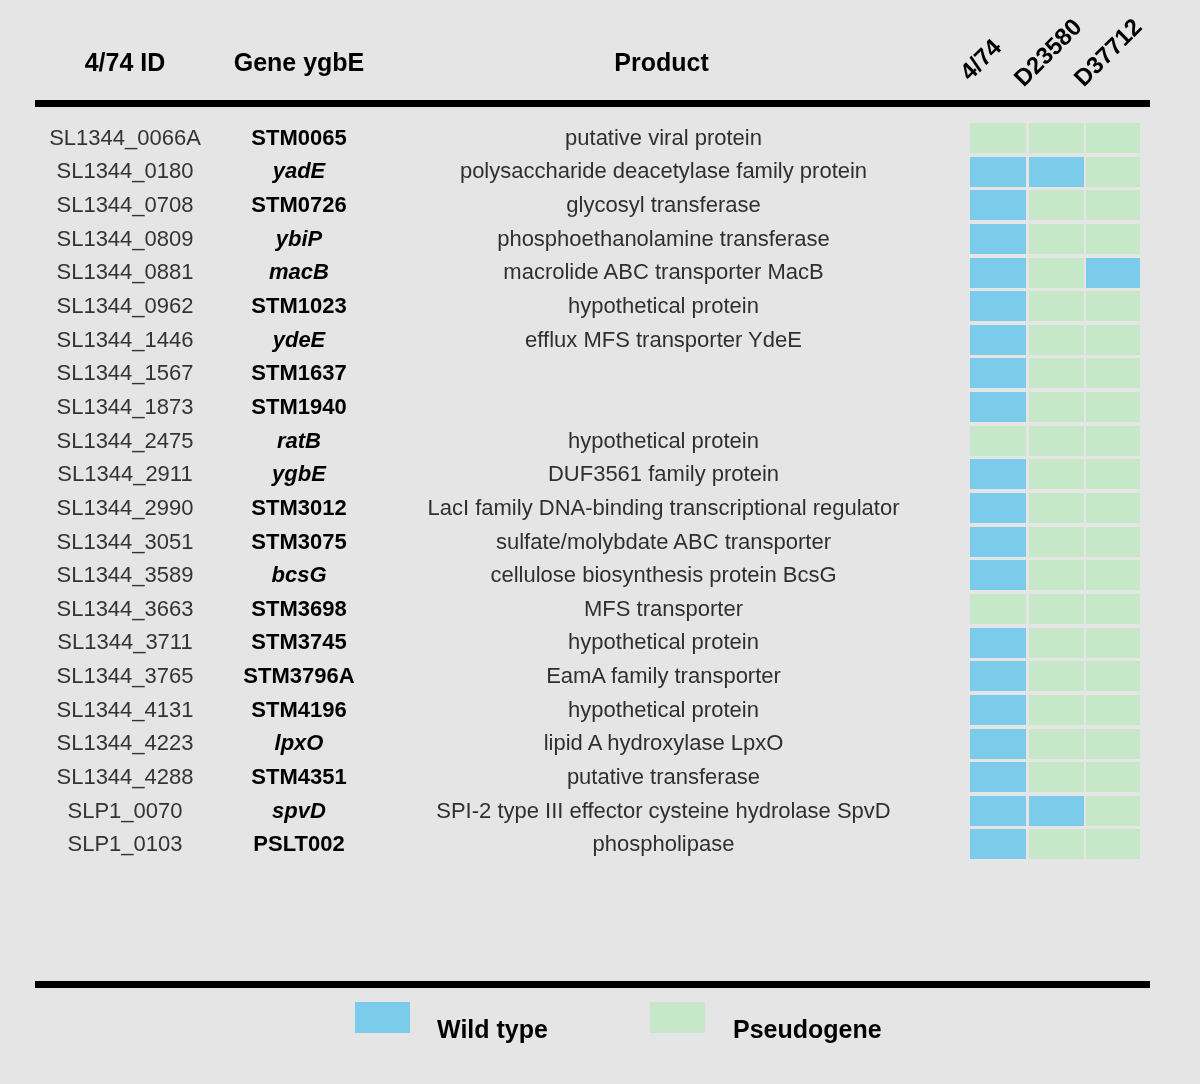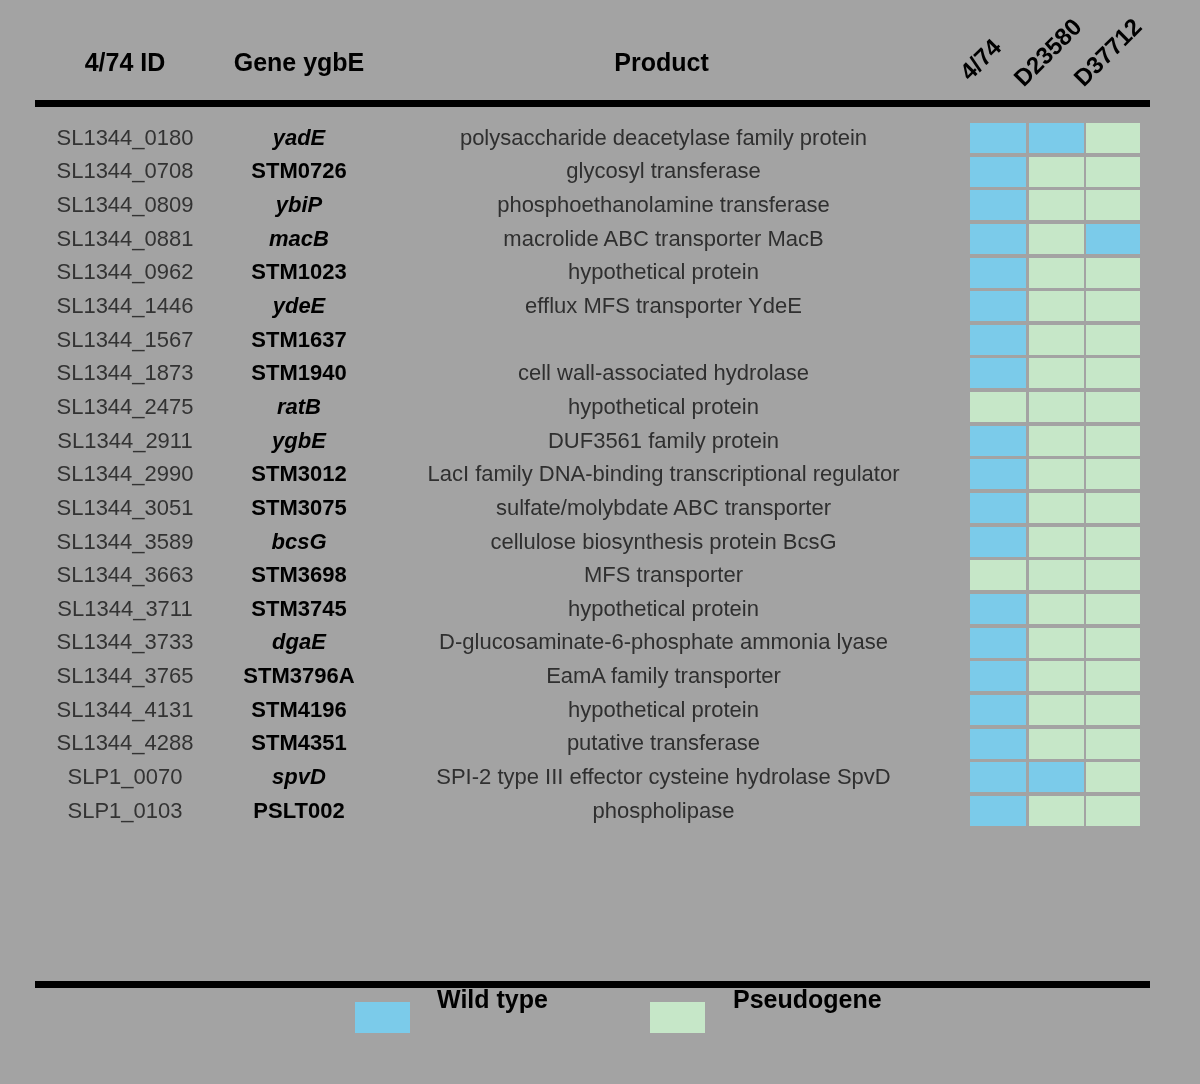--- a/index.html
+++ b/index.html
@@ -1,20 +1,20 @@
 <!DOCTYPE html>
 <html><head>
 <meta charset="utf-8">
 <style>
   html, body { margin: 0; padding: 0; background: #ffffff; }
   .figure {
     position: relative;
     width: 1200px;
     height: 1084px;
-    background: #a3a3a3;
+    background: #e5e5e5;
     font-family: "Liberation Sans", sans-serif;
     overflow: hidden;
   }
   .col-header {
     position: absolute;
     top: 48px;
     font-weight: 700;
     font-size: 25px;
     color: #000;
     text-align: center;
@@ -55,21 +55,21 @@
   .row .product { left: 375px; width: 577px; color: #2f2f2f; }
   .cell { position: absolute; top: 2px; height: 30px; }
   .c0 { left: 970px;  width: 56px; }
   .c1 { left: 1029px; width: 55px; }
   .c2 { left: 1086px; width: 54px; }
   .legend-swatch { position: absolute; top: 1002px; width: 55px; height: 31px; }
   #legend-swatch-wild   { left: 355px; }
   #legend-swatch-pseudo { left: 650px; }
   .legend-label {
     position: absolute;
-    top: 984px;
+    top: 1014px;
     height: 31px;
     line-height: 31px;
     font-weight: 700;
     font-size: 25px;
     color: #000;
     white-space: nowrap;
   }
   #legend-label-wild   { left: 437px; }
   #legend-label-pseudo { left: 733px; }
 </style>
@@ -84,20 +84,28 @@
 
   <div class="strain-label" id="strain-0">4/74</div>
   <div class="strain-label" id="strain-1">D23580</div>
   <div class="strain-label" id="strain-2">D37712</div>
 
   <div class="rule rule-top"></div>
   <div class="rule rule-bottom"></div>
 
   <div id="rows">
       <div class="row">
+        <span class="id">SL1344_0066A</span>
+        <span class="gene">STM0065</span>
+        <span class="product">putative viral protein</span>
+        <div class="cell c0" style="background: rgb(198, 231, 200);"></div>
+        <div class="cell c1" style="background: rgb(198, 231, 200);"></div>
+        <div class="cell c2" style="background: rgb(198, 231, 200);"></div>
+      </div>
+      <div class="row">
         <span class="id">SL1344_0180</span>
         <span class="gene italic">yadE</span>
         <span class="product">polysaccharide deacetylase family protein</span>
         <div class="cell c0" style="background: rgb(123, 203, 234);"></div>
         <div class="cell c1" style="background: rgb(123, 203, 234);"></div>
         <div class="cell c2" style="background: rgb(198, 231, 200);"></div>
       </div>
       <div class="row">
         <span class="id">SL1344_0708</span>
         <span class="gene">STM0726</span>
@@ -141,21 +149,20 @@
       <div class="row">
         <span class="id">SL1344_1567</span>
         <span class="gene">STM1637</span>
         <div class="cell c0" style="background: rgb(123, 203, 234);"></div>
         <div class="cell c1" style="background: rgb(198, 231, 200);"></div>
         <div class="cell c2" style="background: rgb(198, 231, 200);"></div>
       </div>
       <div class="row">
         <span class="id">SL1344_1873</span>
         <span class="gene">STM1940</span>
-        <span class="product">cell wall-associated hydrolase</span>
         <div class="cell c0" style="background: rgb(123, 203, 234);"></div>
         <div class="cell c1" style="background: rgb(198, 231, 200);"></div>
         <div class="cell c2" style="background: rgb(198, 231, 200);"></div>
       </div>
       <div class="row">
         <span class="id">SL1344_2475</span>
         <span class="gene italic">ratB</span>
         <span class="product">hypothetical protein</span>
         <div class="cell c0" style="background: rgb(198, 231, 200);"></div>
         <div class="cell c1" style="background: rgb(198, 231, 200);"></div>
@@ -203,39 +210,39 @@
       </div>
       <div class="row">
         <span class="id">SL1344_3711</span>
         <span class="gene">STM3745</span>
         <span class="product">hypothetical protein</span>
         <div class="cell c0" style="background: rgb(123, 203, 234);"></div>
         <div class="cell c1" style="background: rgb(198, 231, 200);"></div>
         <div class="cell c2" style="background: rgb(198, 231, 200);"></div>
       </div>
       <div class="row">
-        <span class="id">SL1344_3733</span>
-        <span class="gene italic">dgaE</span>
-        <span class="product">D-glucosaminate-6-phosphate ammonia lyase</span>
-        <div class="cell c0" style="background: rgb(123, 203, 234);"></div>
-        <div class="cell c1" style="background: rgb(198, 231, 200);"></div>
-        <div class="cell c2" style="background: rgb(198, 231, 200);"></div>
-      </div>
-      <div class="row">
         <span class="id">SL1344_3765</span>
         <span class="gene">STM3796A</span>
         <span class="product">EamA family transporter</span>
         <div class="cell c0" style="background: rgb(123, 203, 234);"></div>
         <div class="cell c1" style="background: rgb(198, 231, 200);"></div>
         <div class="cell c2" style="background: rgb(198, 231, 200);"></div>
       </div>
       <div class="row">
         <span class="id">SL1344_4131</span>
         <span class="gene">STM4196</span>
         <span class="product">hypothetical protein</span>
+        <div class="cell c0" style="background: rgb(123, 203, 234);"></div>
+        <div class="cell c1" style="background: rgb(198, 231, 200);"></div>
+        <div class="cell c2" style="background: rgb(198, 231, 200);"></div>
+      </div>
+      <div class="row">
+        <span class="id">SL1344_4223</span>
+        <span class="gene italic">lpxO</span>
+        <span class="product">lipid A hydroxylase LpxO</span>
         <div class="cell c0" style="background: rgb(123, 203, 234);"></div>
         <div class="cell c1" style="background: rgb(198, 231, 200);"></div>
         <div class="cell c2" style="background: rgb(198, 231, 200);"></div>
       </div>
       <div class="row">
         <span class="id">SL1344_4288</span>
         <span class="gene">STM4351</span>
         <span class="product">putative transferase</span>
         <div class="cell c0" style="background: rgb(123, 203, 234);"></div>
         <div class="cell c1" style="background: rgb(198, 231, 200);"></div>

